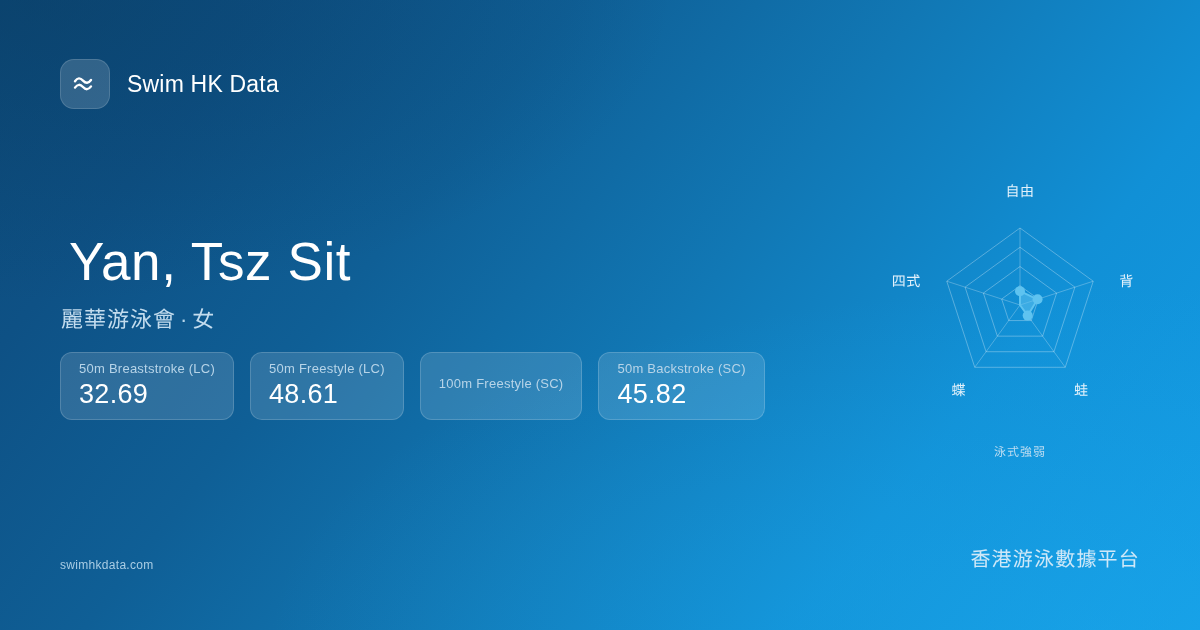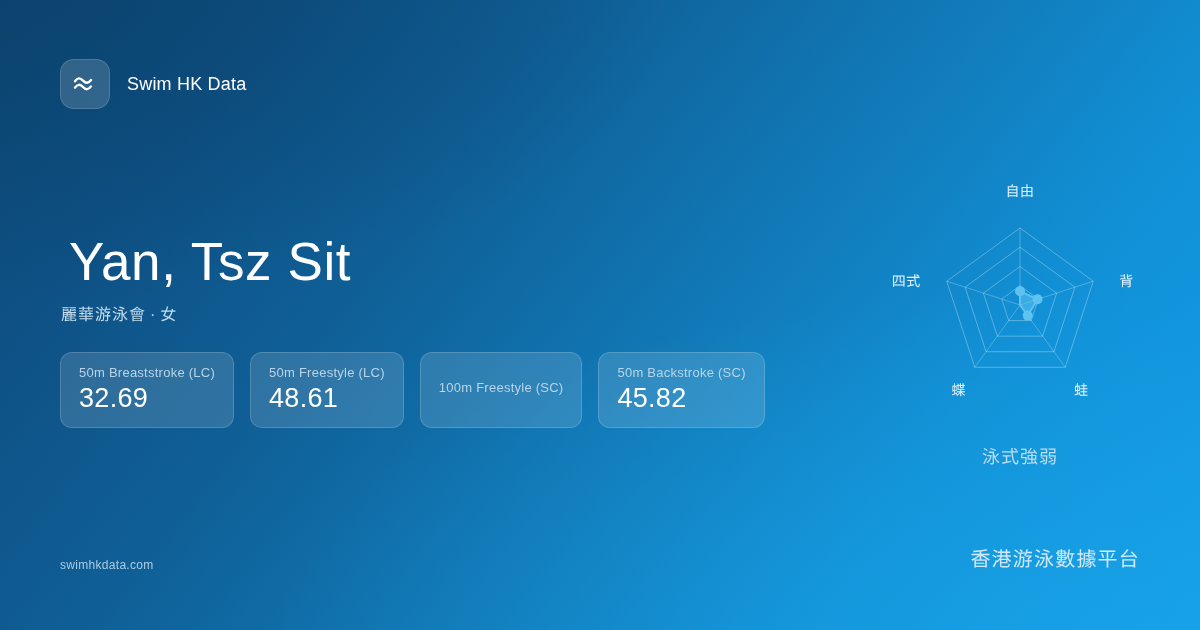--- a/index.html
+++ b/index.html
@@ -53,21 +53,21 @@
     border-radius: 14px;
     background: rgba(255,255,255,.155);
     border: 1px solid rgba(255,255,255,.14);
     display: flex;
     align-items: center;
     justify-content: center;
     box-sizing: border-box;
   }
   .brand-name {
     color: #ffffff;
-    font-size: 18px;
+    font-size: 23px;
     font-weight: 400;
     letter-spacing: .2px;
     white-space: nowrap;
   }
 
   
   .headline {
     position: absolute;
     left: 59px;
     top: 222px;
@@ -78,21 +78,21 @@
     font-size: 53px;
     font-weight: 400;
     letter-spacing: .6px;
     line-height: 1.12;
     white-space: nowrap;
     margin: 10px;
   }
   .athlete-meta {
     margin: 9px 0 0 2px;
     color: #c3dcee;
-    font-size: 16px;
+    font-size: 22px;
     font-weight: 400;
     letter-spacing: 1px;
     white-space: nowrap;
   }
   .athlete-meta .dot {
     padding: 0 4px;
     color: #b6d5ea;
   }
 
   
@@ -104,21 +104,21 @@
     gap: 16px;
     z-index: 3;
   }
   .stat-card {
     background: rgba(255,255,255,.135);
     border: 1px solid rgba(255,255,255,.17);
     border-radius: 12px;
     padding: 13px 18px 15px 18px;
     box-sizing: border-box;
     min-width: 110px;
-    height: 76px;
+    height: 68px;
     display: flex;
     flex-direction: column;
     justify-content: center;
   }
   .stat-label {
     color: #b7d4e8;
     font-size: 13px;
     font-weight: 400;
     letter-spacing: .25px;
     white-space: nowrap;
@@ -142,21 +142,21 @@
     height: 300px;
     z-index: 3;
   }
   .radar-caption {
     position: absolute;
     left: 0;
     right: 0;
     top: 272px;
     text-align: center;
     color: #bcdcf1;
-    font-size: 18px;
+    font-size: 12px;
     letter-spacing: 1px;
   }
   .radar-svg { display: block; }
   .radar-axis-label {
     fill: #e2f1fb;
     font-family: "Liberation Sans", "DejaVu Sans", sans-serif;
     font-size: 14px;
     letter-spacing: .5px;
   }
 

